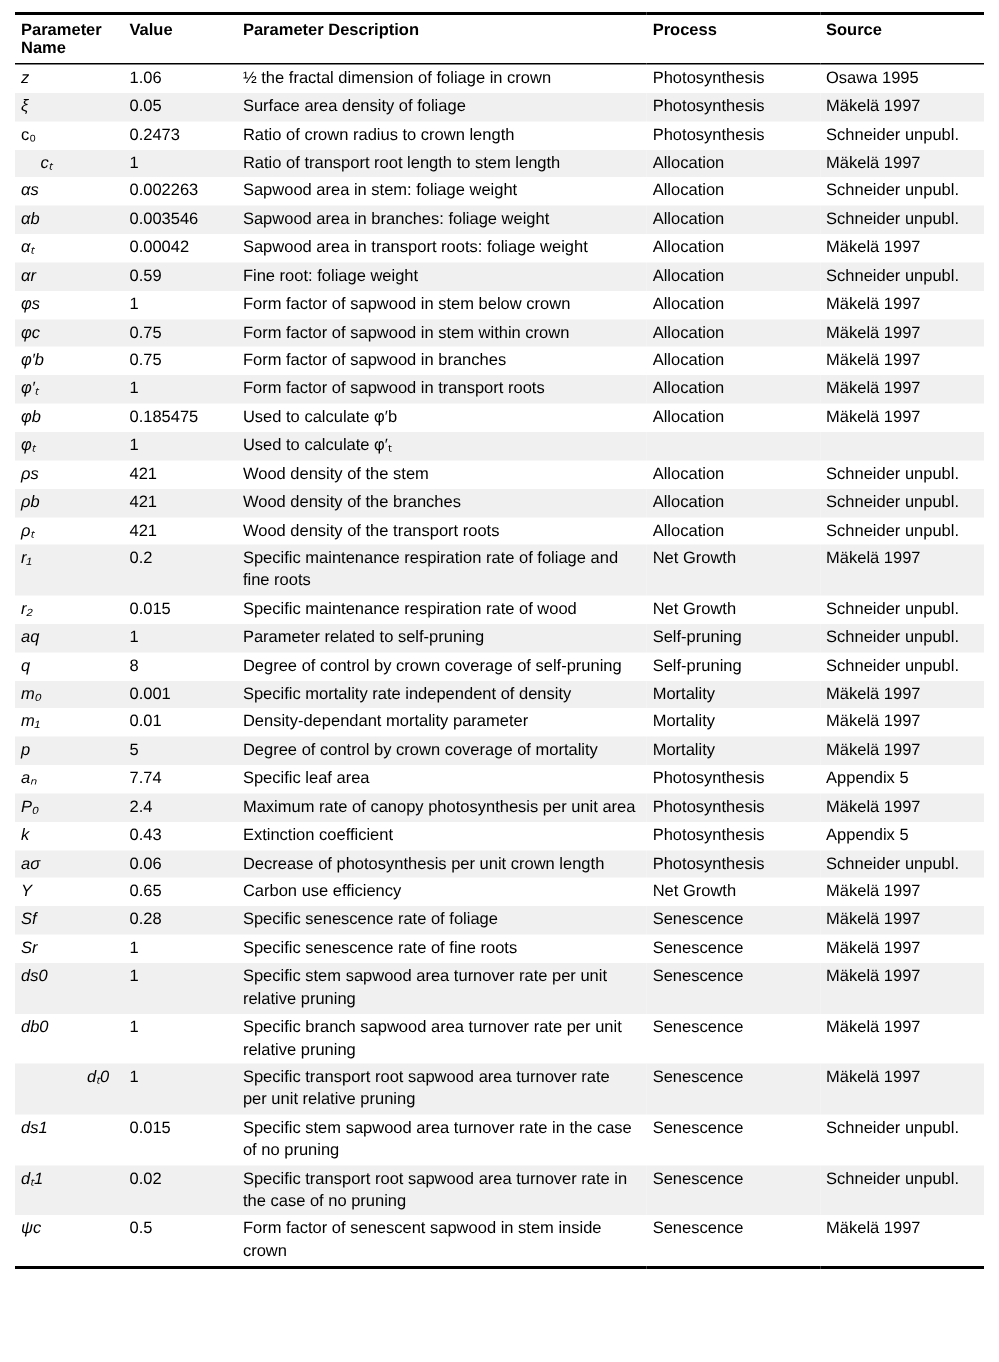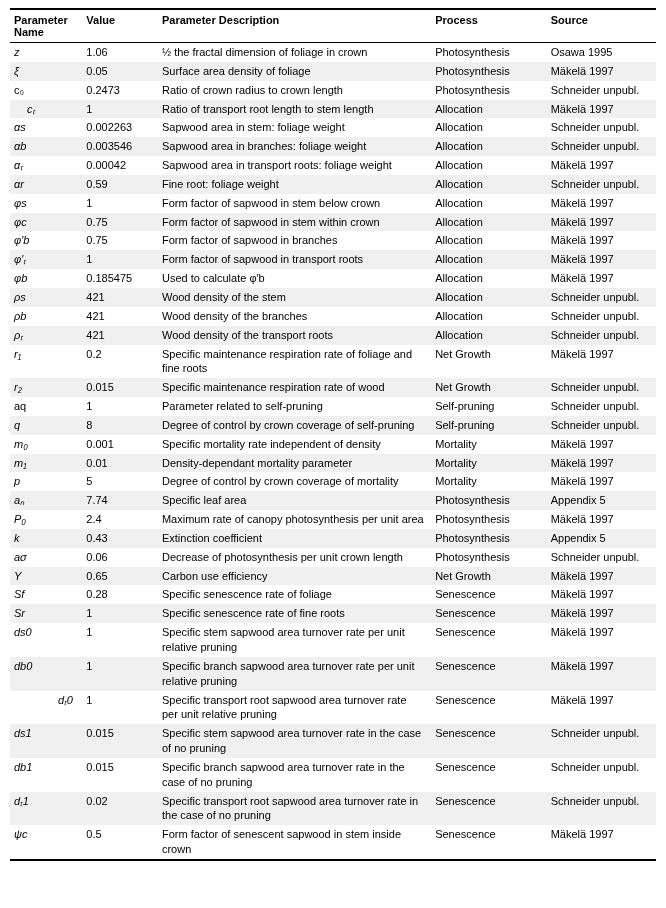--- a/index.html
+++ b/index.html
@@ -145,20 +145,27 @@
           <td>Mäkelä 1997</td>
         </tr>
         <tr>
           <td style="font-style: italic;">φb</td>
           <td>0.185475</td>
           <td>Used to calculate φ′b</td>
           <td>Allocation</td>
           <td>Mäkelä 1997</td>
         </tr>
         <tr>
+          <td style="font-style: italic;">φₜ</td>
+          <td>1</td>
+          <td>Used to calculate φ′ₜ</td>
+          <td></td>
+          <td></td>
+        </tr>
+        <tr>
           <td style="font-style: italic;">ρs</td>
           <td>421</td>
           <td>Wood density of the stem</td>
           <td>Allocation</td>
           <td>Schneider unpubl.</td>
         </tr>
         <tr>
           <td style="font-style: italic;">ρb</td>
           <td>421</td>
           <td>Wood density of the branches</td>
@@ -180,21 +187,21 @@
           <td>Mäkelä 1997</td>
         </tr>
         <tr>
           <td style="font-style: italic;">r₂</td>
           <td>0.015</td>
           <td>Specific maintenance respiration rate of wood</td>
           <td>Net Growth</td>
           <td>Schneider unpubl.</td>
         </tr>
         <tr>
-          <td style="">aq</td>
+          <td style="font-style: italic;">aq</td>
           <td>1</td>
           <td>Parameter related to self-pruning</td>
           <td>Self-pruning</td>
           <td>Schneider unpubl.</td>
         </tr>
         <tr>
           <td style="font-style: italic;">q</td>
           <td>8</td>
           <td>Degree of control by crown coverage of self-pruning</td>
           <td>Self-pruning</td>
@@ -288,27 +295,20 @@
           <td style="font-style: italic; padding-left: 48px;">dₜ0</td>
           <td>1</td>
           <td>Specific transport root sapwood area turnover rate per unit relative pruning</td>
           <td>Senescence</td>
           <td>Mäkelä 1997</td>
         </tr>
         <tr>
           <td style="font-style: italic;">ds1</td>
           <td>0.015</td>
           <td>Specific stem sapwood area turnover rate in the case of no pruning</td>
-          <td>Senescence</td>
-          <td>Schneider unpubl.</td>
-        </tr>
-        <tr>
-          <td style="font-style: italic;">db1</td>
-          <td>0.015</td>
-          <td>Specific branch sapwood area turnover rate in the case of no pruning</td>
           <td>Senescence</td>
           <td>Schneider unpubl.</td>
         </tr>
         <tr>
           <td style="font-style: italic;">dₜ1</td>
           <td>0.02</td>
           <td>Specific transport root sapwood area turnover rate in the case of no pruning</td>
           <td>Senescence</td>
           <td>Schneider unpubl.</td>
         </tr>

